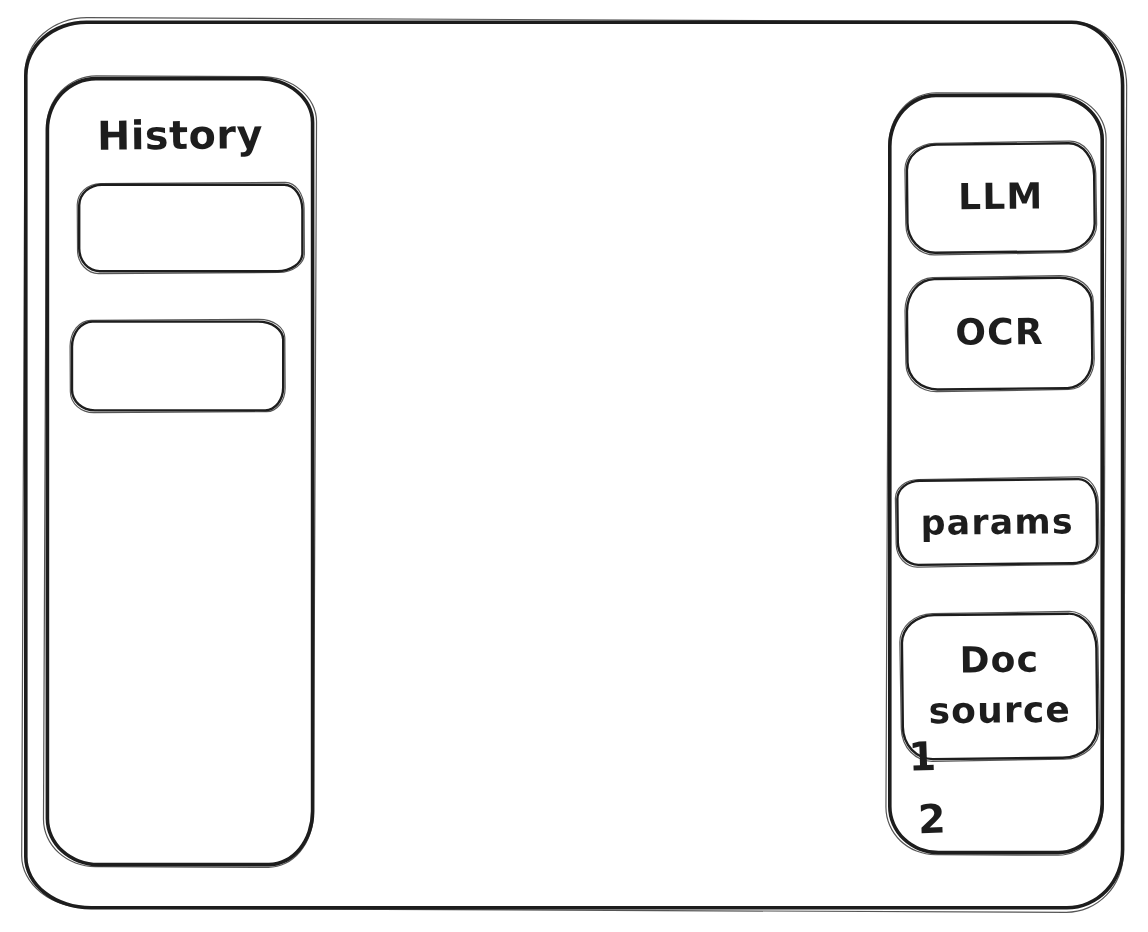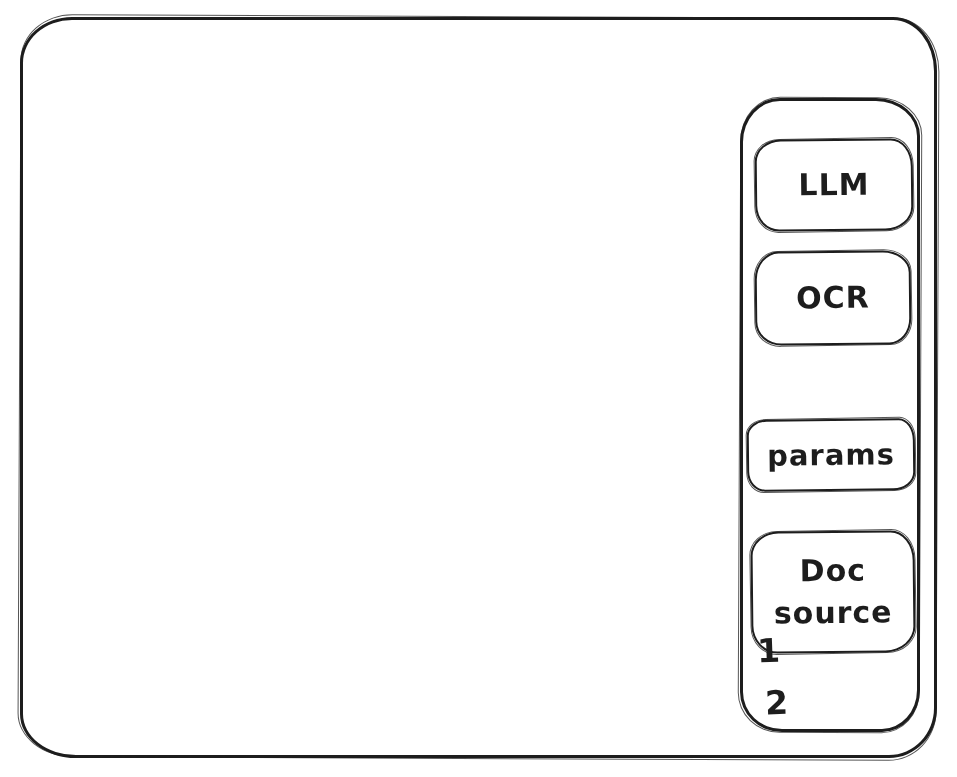--- a/index.html
+++ b/index.html
@@ -88,24 +88,38 @@
 </style>
 </head>
 <body>
 
 <div class="canvas">
 
   <div class="sk" style="left:20px;top:17px;width:917px;height:741px;
               border-radius:52px 44px 48px 56px / 46px 54px 50px 44px;border-width:3.4px;">
   </div>
 
+  <div class="sk" style="left:38px;top:64px;width:224px;height:658px;
+              border-radius:42px 46px 38px 44px / 44px 38px 46px 40px;">
+    <div class="panel-title hand" style="top:26px;">History</div>
+
+    <div class="sk thin" style="left:24px;top:86px;width:188px;height:74px;
+                border-radius:20px 16px 22px 18px / 18px 22px 16px 20px;cursor:pointer;">
+      <span></span>
+    </div>
+
+    <div class="sk thin" style="left:18px;top:200px;width:178px;height:76px;
+                border-radius:18px 22px 16px 20px / 22px 16px 20px 18px;cursor:pointer;">
+      <span></span>
+    </div>
+  </div>
 
 
   <div class="sk" style="left:740px;top:78px;width:180px;height:634px;
-              border-radius:40px 44px 38px 42px / 44px 38px 42px 40px;margin-top:20px;">
+              border-radius:40px 44px 38px 42px / 44px 38px 42px 40px;">
 
     <div class="sk thin tool-btn hand" style="left:12px;top:38px;width:158px;height:92px;
                 border-radius:26px 22px 28px 24px / 22px 28px 24px 26px;">LLM</div>
 
     <div class="sk thin tool-btn hand" style="left:12px;top:150px;width:156px;height:94px;
                 border-radius:24px 28px 22px 26px / 28px 22px 26px 24px;">OCR</div>
 
     <div class="sk thin tool-btn hand" style="left:4px;top:318px;width:168px;height:72px;font-size:29px;
                 border-radius:20px 16px 22px 18px / 16px 22px 18px 20px;">params</div>
 

